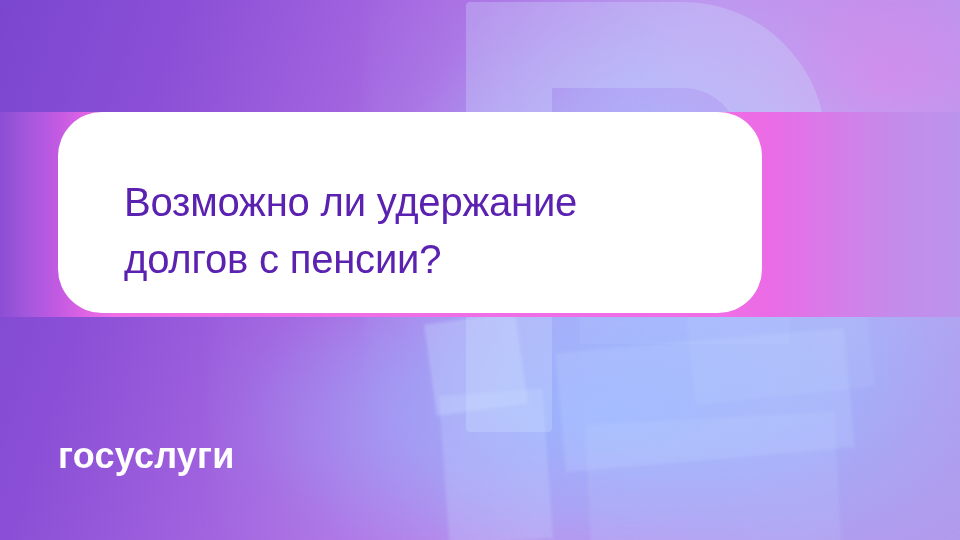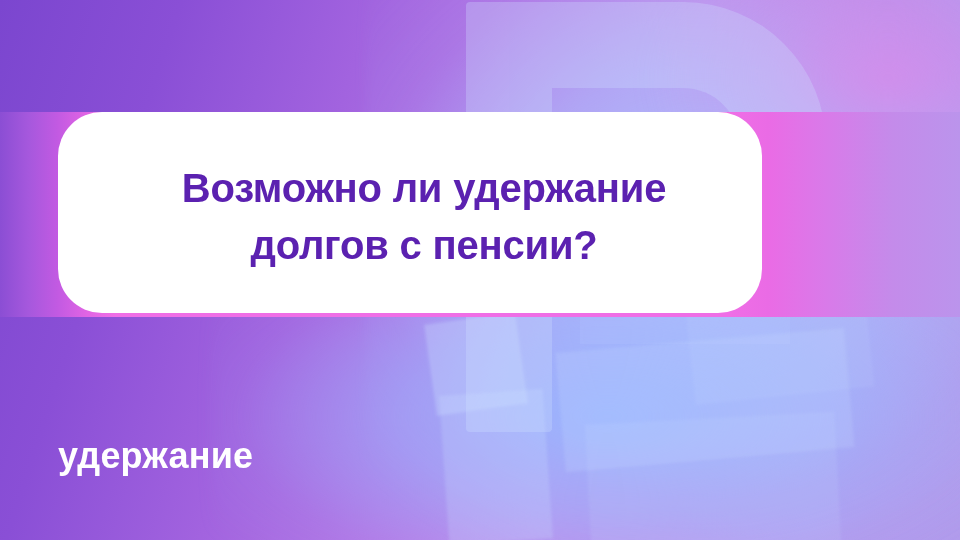--- a/index.html
+++ b/index.html
@@ -151,29 +151,28 @@
     left: 58px;
     top: 112px;
     width: 704px;
     height: 201px;
     background: #ffffff;
     border-radius: 44px;
   }
   .card-text {
     position: absolute;
     left: 66px;
-    top: 48px;
+    top: 62px;
     width: 600px;
     color: #5b21b0;
     font-size: 40px;
-    font-weight: 700;
+    font-weight: 400;
     line-height: 1.43;
     letter-spacing: -0.2px;
     white-space: pre-line;
-    text-align: center;
   }
 
   
   .logo {
     position: absolute;
     left: 58px;
     top: 438px;
     color: #ffffff;
     font-size: 36px;
     font-weight: 700;
@@ -203,15 +202,15 @@
   <div class="shape s4"></div>
   <div class="shape s5"></div>
 
   <div class="band"></div>
 
   <div class="card">
     <div class="card-text">Возможно ли удержание
 долгов с пенсии?</div>
   </div>
 
-  <div class="logo">удержание</div>
+  <div class="logo">госуслуги</div>
 
 </div>
 
 </body></html>

